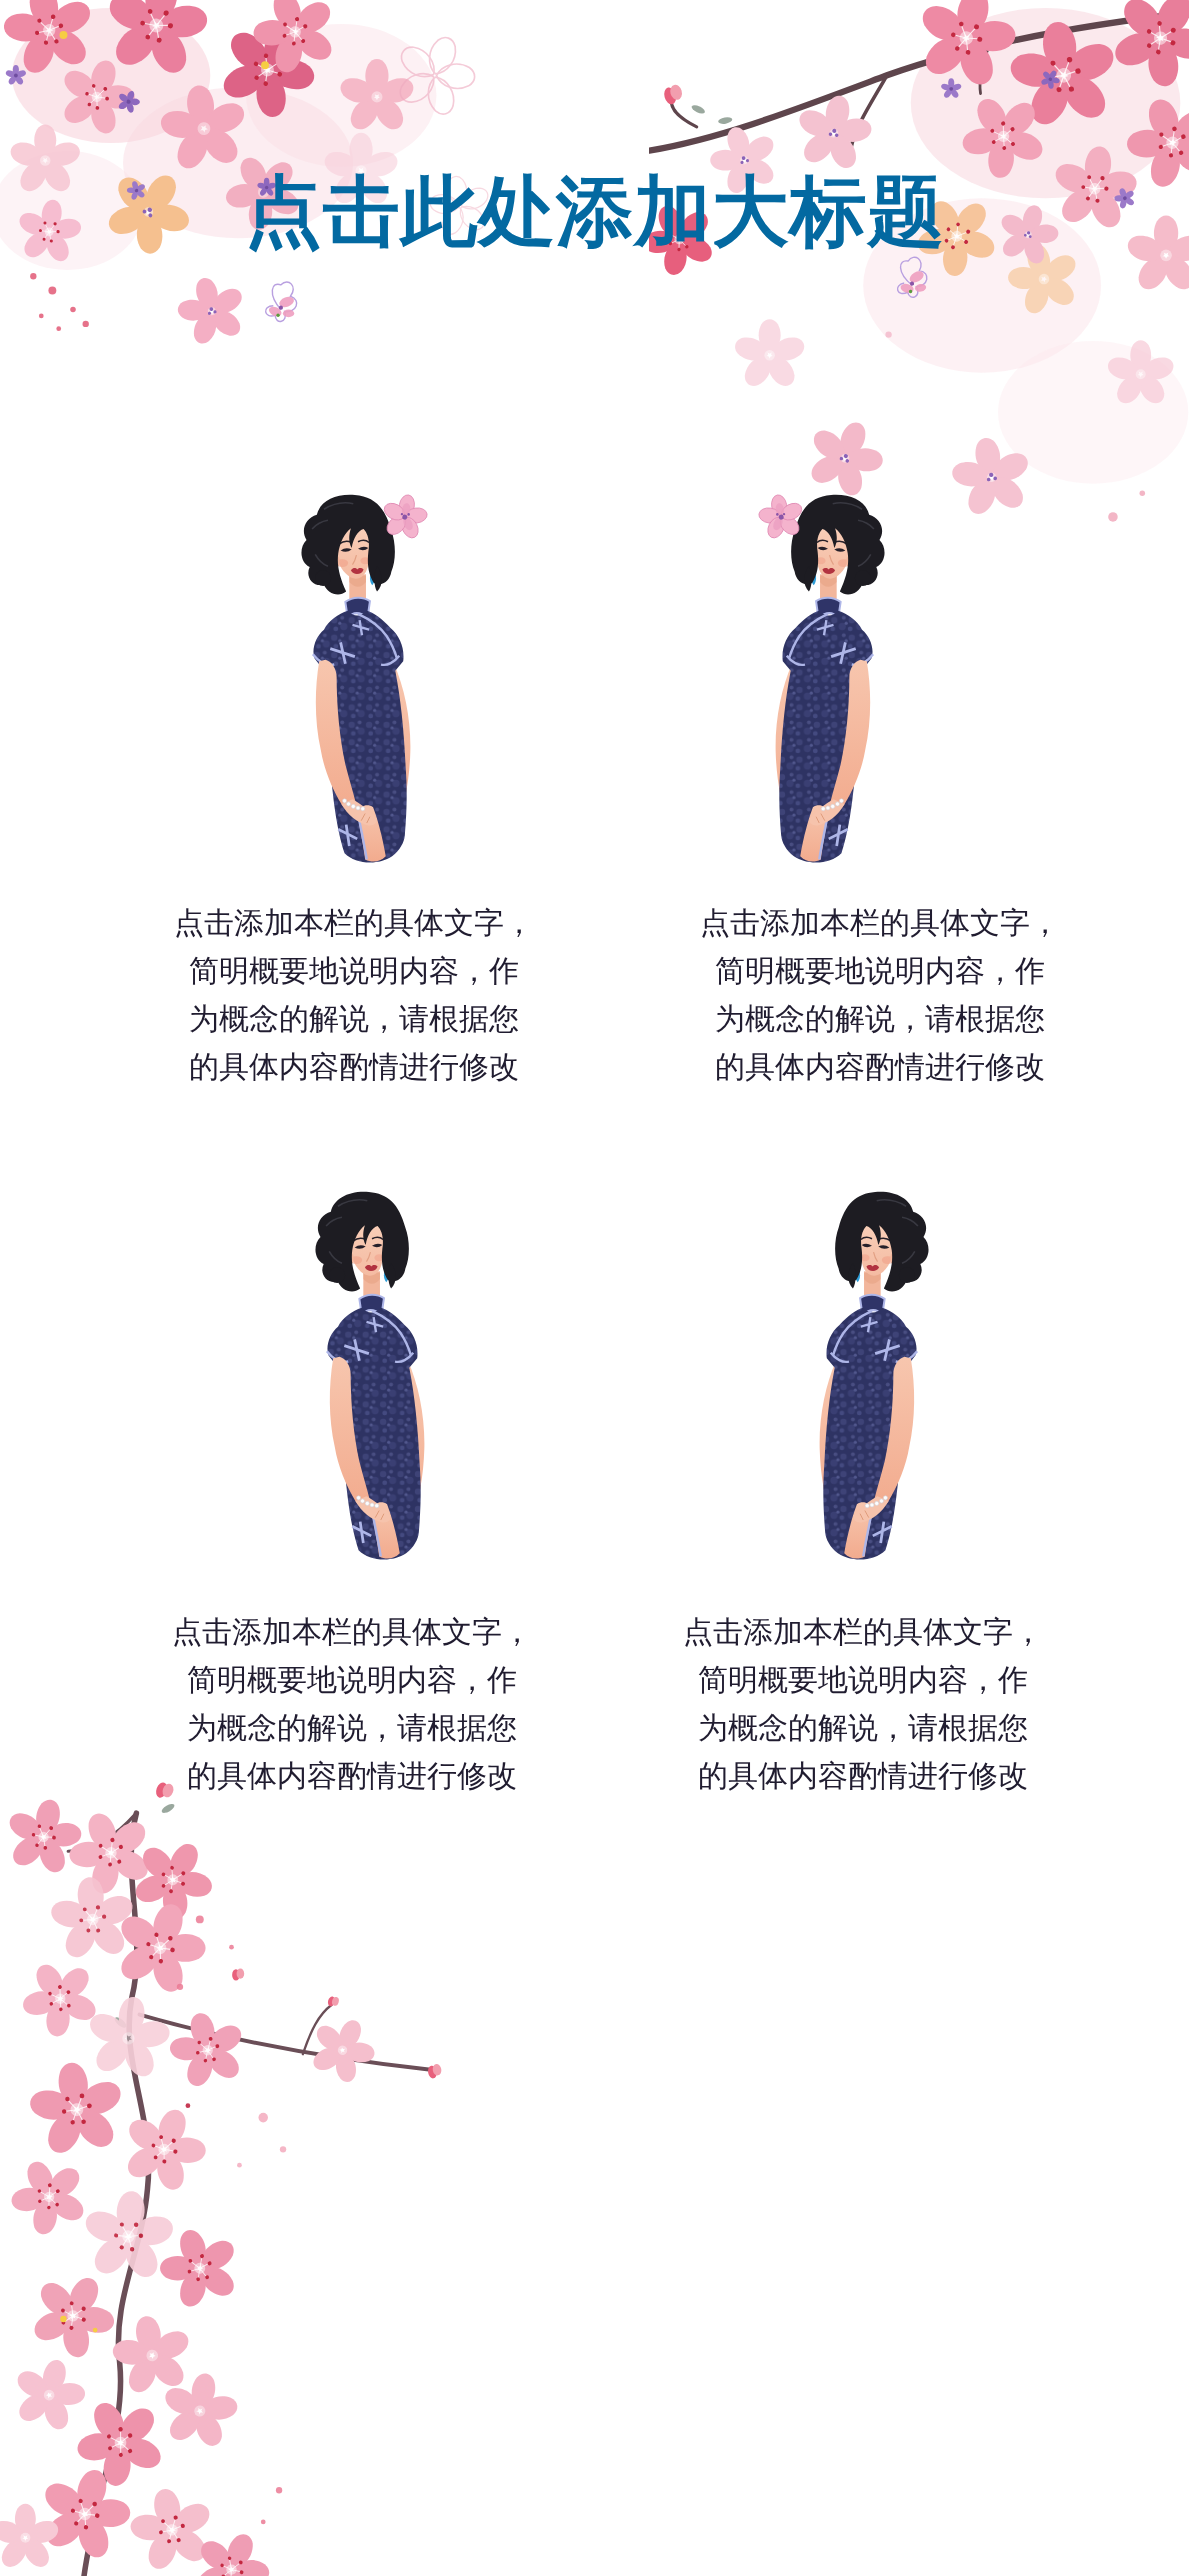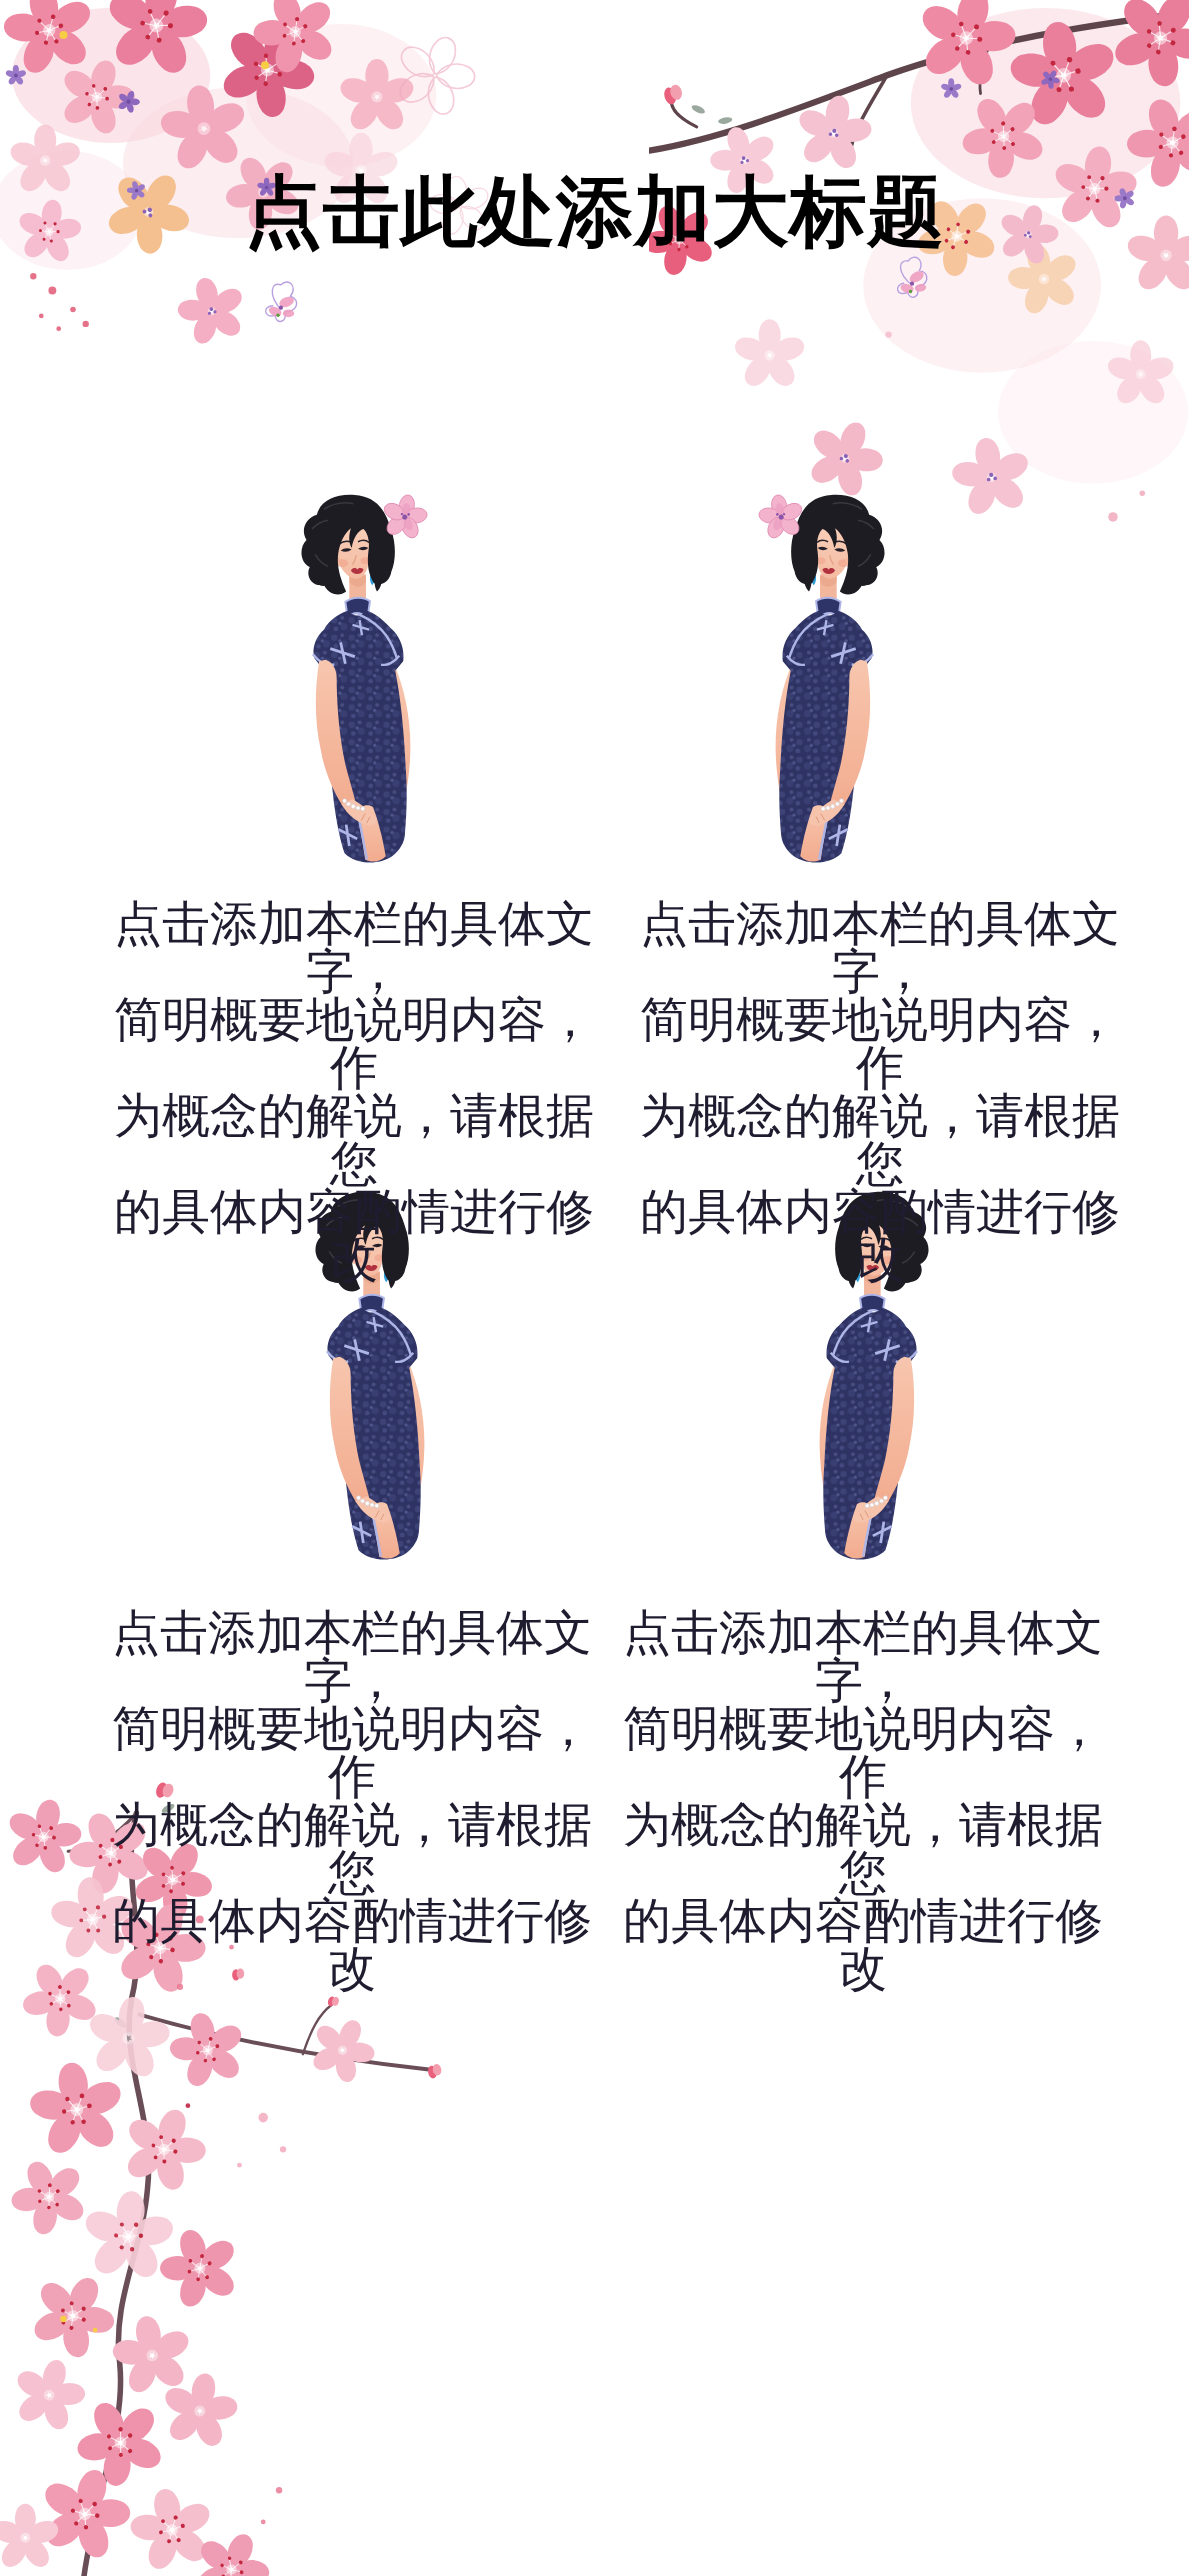--- a/index.html
+++ b/index.html
@@ -4,21 +4,21 @@
 <style>
   html,body{margin:0;padding:0;background:#ffffff;}
   #page{position:relative;width:1190px;height:2576px;background:#ffffff;overflow:hidden;
         font-family:"DejaVu Sans","Liberation Sans",sans-serif;}
   .decor{position:absolute;z-index:1;pointer-events:none;}
   #main-title{position:absolute;left:0;top:170px;width:1190px;text-align:center;z-index:3;
     font-size:77px;font-weight:900;letter-spacing:0.8px;line-height:1.08;margin:0;}
   .lady{position:absolute;width:168px;height:370px;z-index:2;}
   .flip{transform:scaleX(-1);}
   .caption{position:absolute;z-index:3;width:520px;text-align:center;
-    font-size:48px;line-height:48px;font-weight:400;white-space:pre-line;margin:0;}
+    font-size:30px;line-height:48px;font-weight:400;white-space:pre-line;margin:0;}
   #cap1{left:94px;top:899px;}
   #cap2{left:620px;top:899px;}
   #cap3{left:92px;top:1608px;}
   #cap4{left:603px;top:1608px;}
   #lady1{left:278px;top:493px;}
   #lady2{left:740px;top:493px;}
   #lady3{left:292px;top:1190px;}
   #lady4{left:784px;top:1190px;}
   #defs-holder{position:absolute;width:0;height:0;overflow:hidden;}
 </style>
@@ -312,21 +312,21 @@
     <g fill="#f2a0b5" opacity="0.75">
       <circle cx="332" cy="432" r="6"></circle>
         <circle cx="357" cy="472" r="4"></circle>
         <circle cx="302" cy="492" r="3"></circle>
     </g>
     <circle cx="237" cy="417" r="3" fill="#c63b55"></circle>
     <circle cx="80" cy="686" r="4" fill="#f6cd43"></circle>
     <circle cx="120" cy="700" r="3" fill="#f6cd43"></circle>
   </svg>
 
-  <h1 id="main-title" style="color:#000000;">点击此处添加大标题</h1>
+  <h1 id="main-title" style="color:#0369a1;">点击此处添加大标题</h1>
 
   <svg id="lady1" class="lady" viewBox="0 0 212 466">
     <use href="#lady"></use>
     <use href="#hairflower" transform="translate(160,30) rotate(10) scale(1.05)"></use>
   </svg>
   <svg id="lady2" class="lady flip" viewBox="0 0 212 466">
     <use href="#lady"></use>
     <use href="#hairflower" transform="translate(160,30) rotate(10) scale(1.05)"></use>
   </svg>
   <svg id="lady3" class="lady" viewBox="0 0 212 466">

